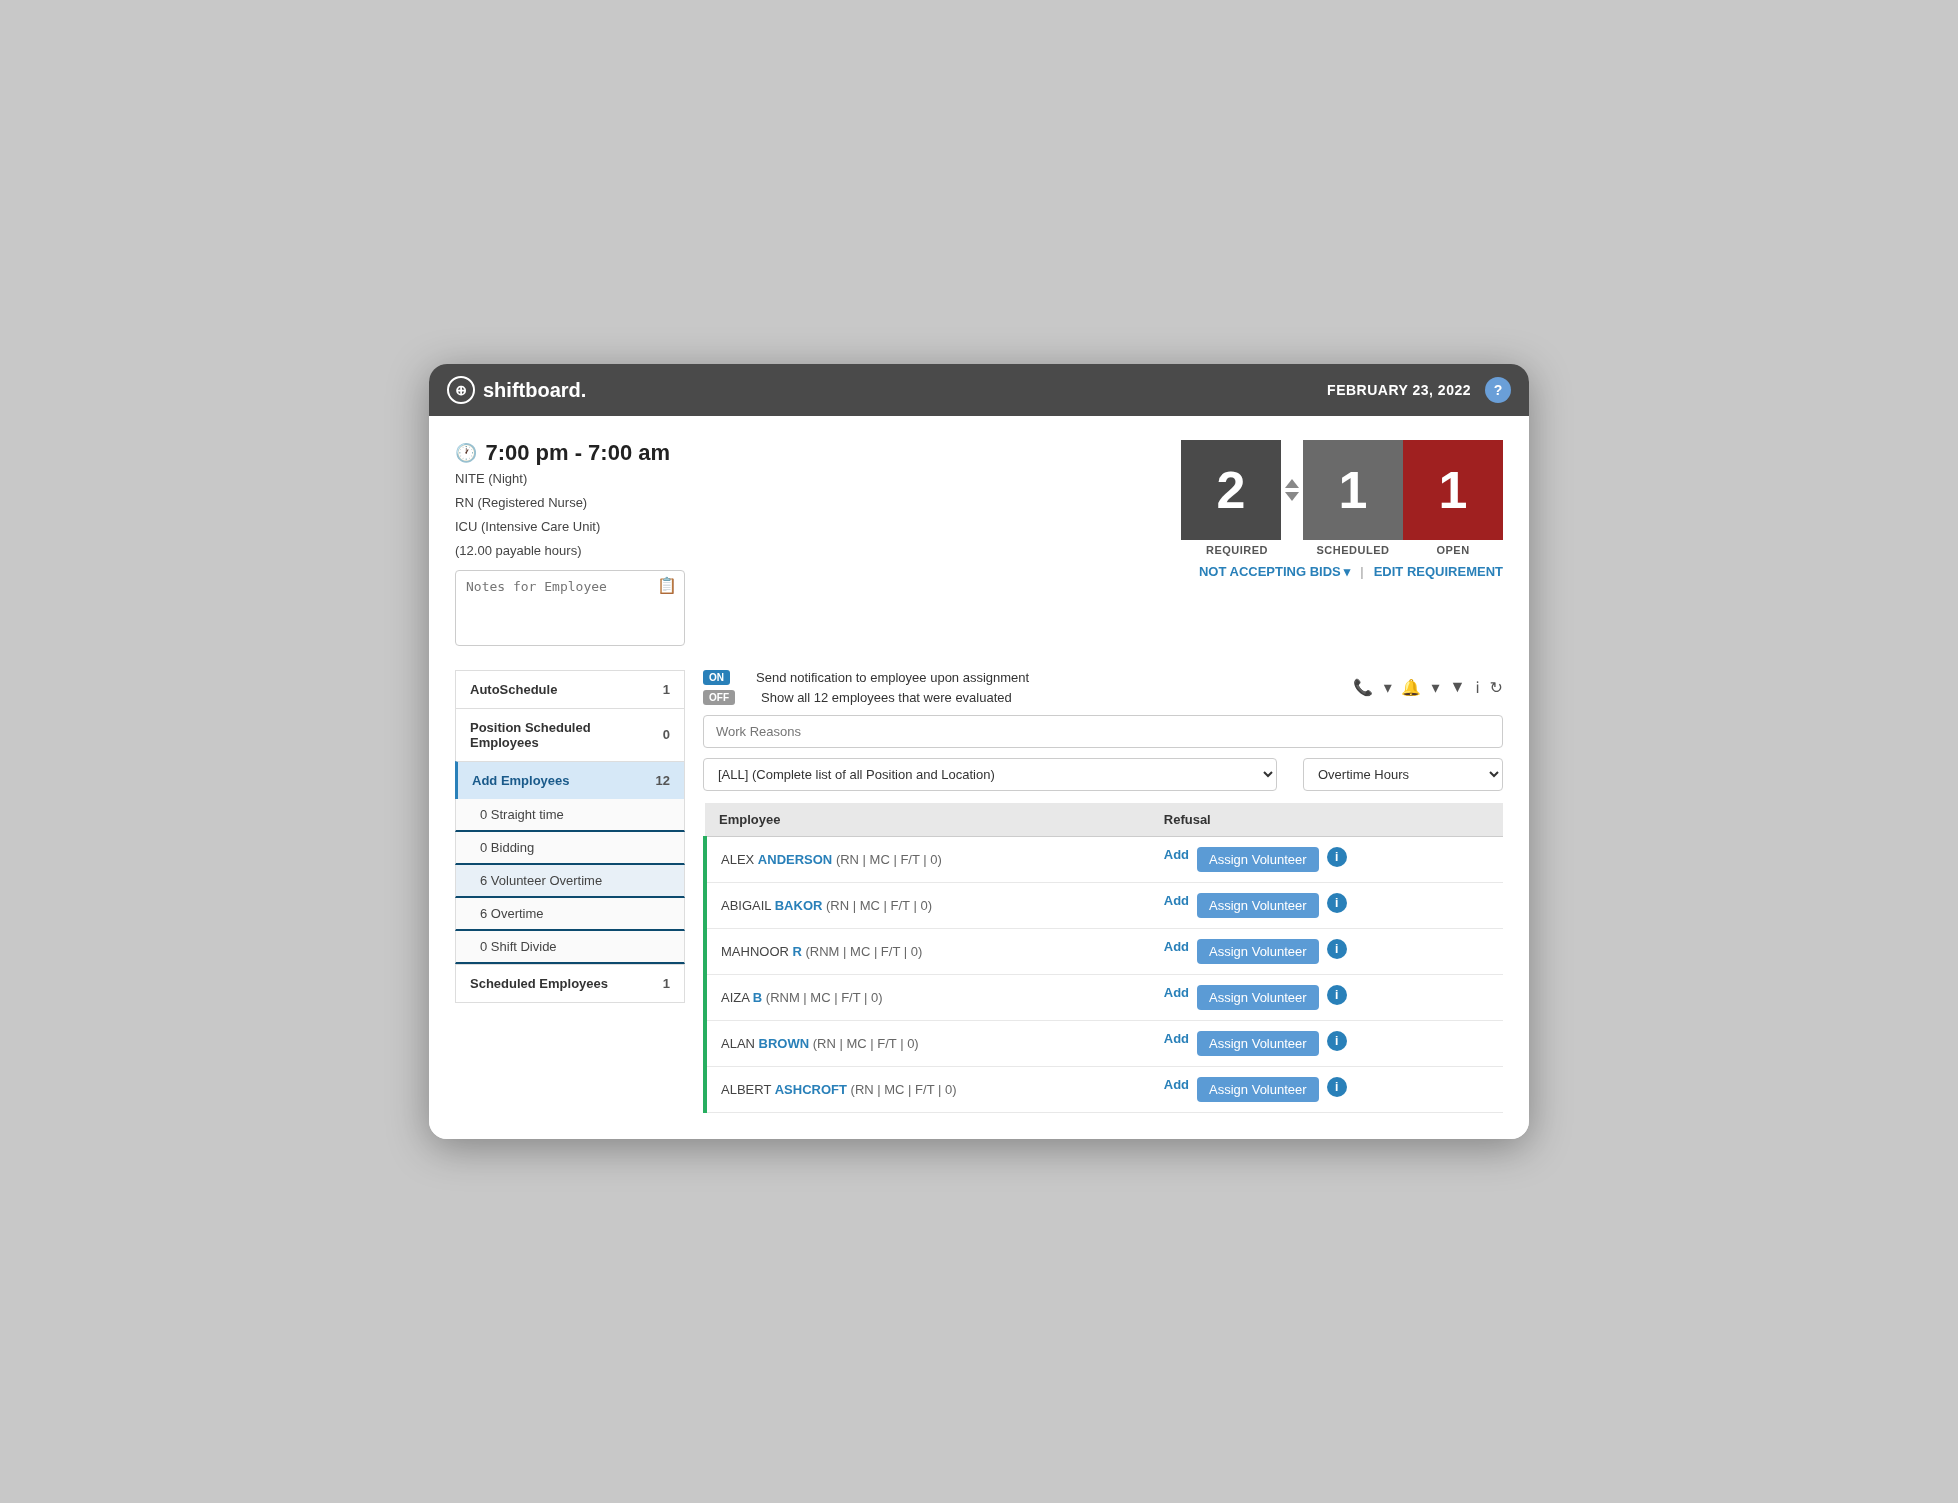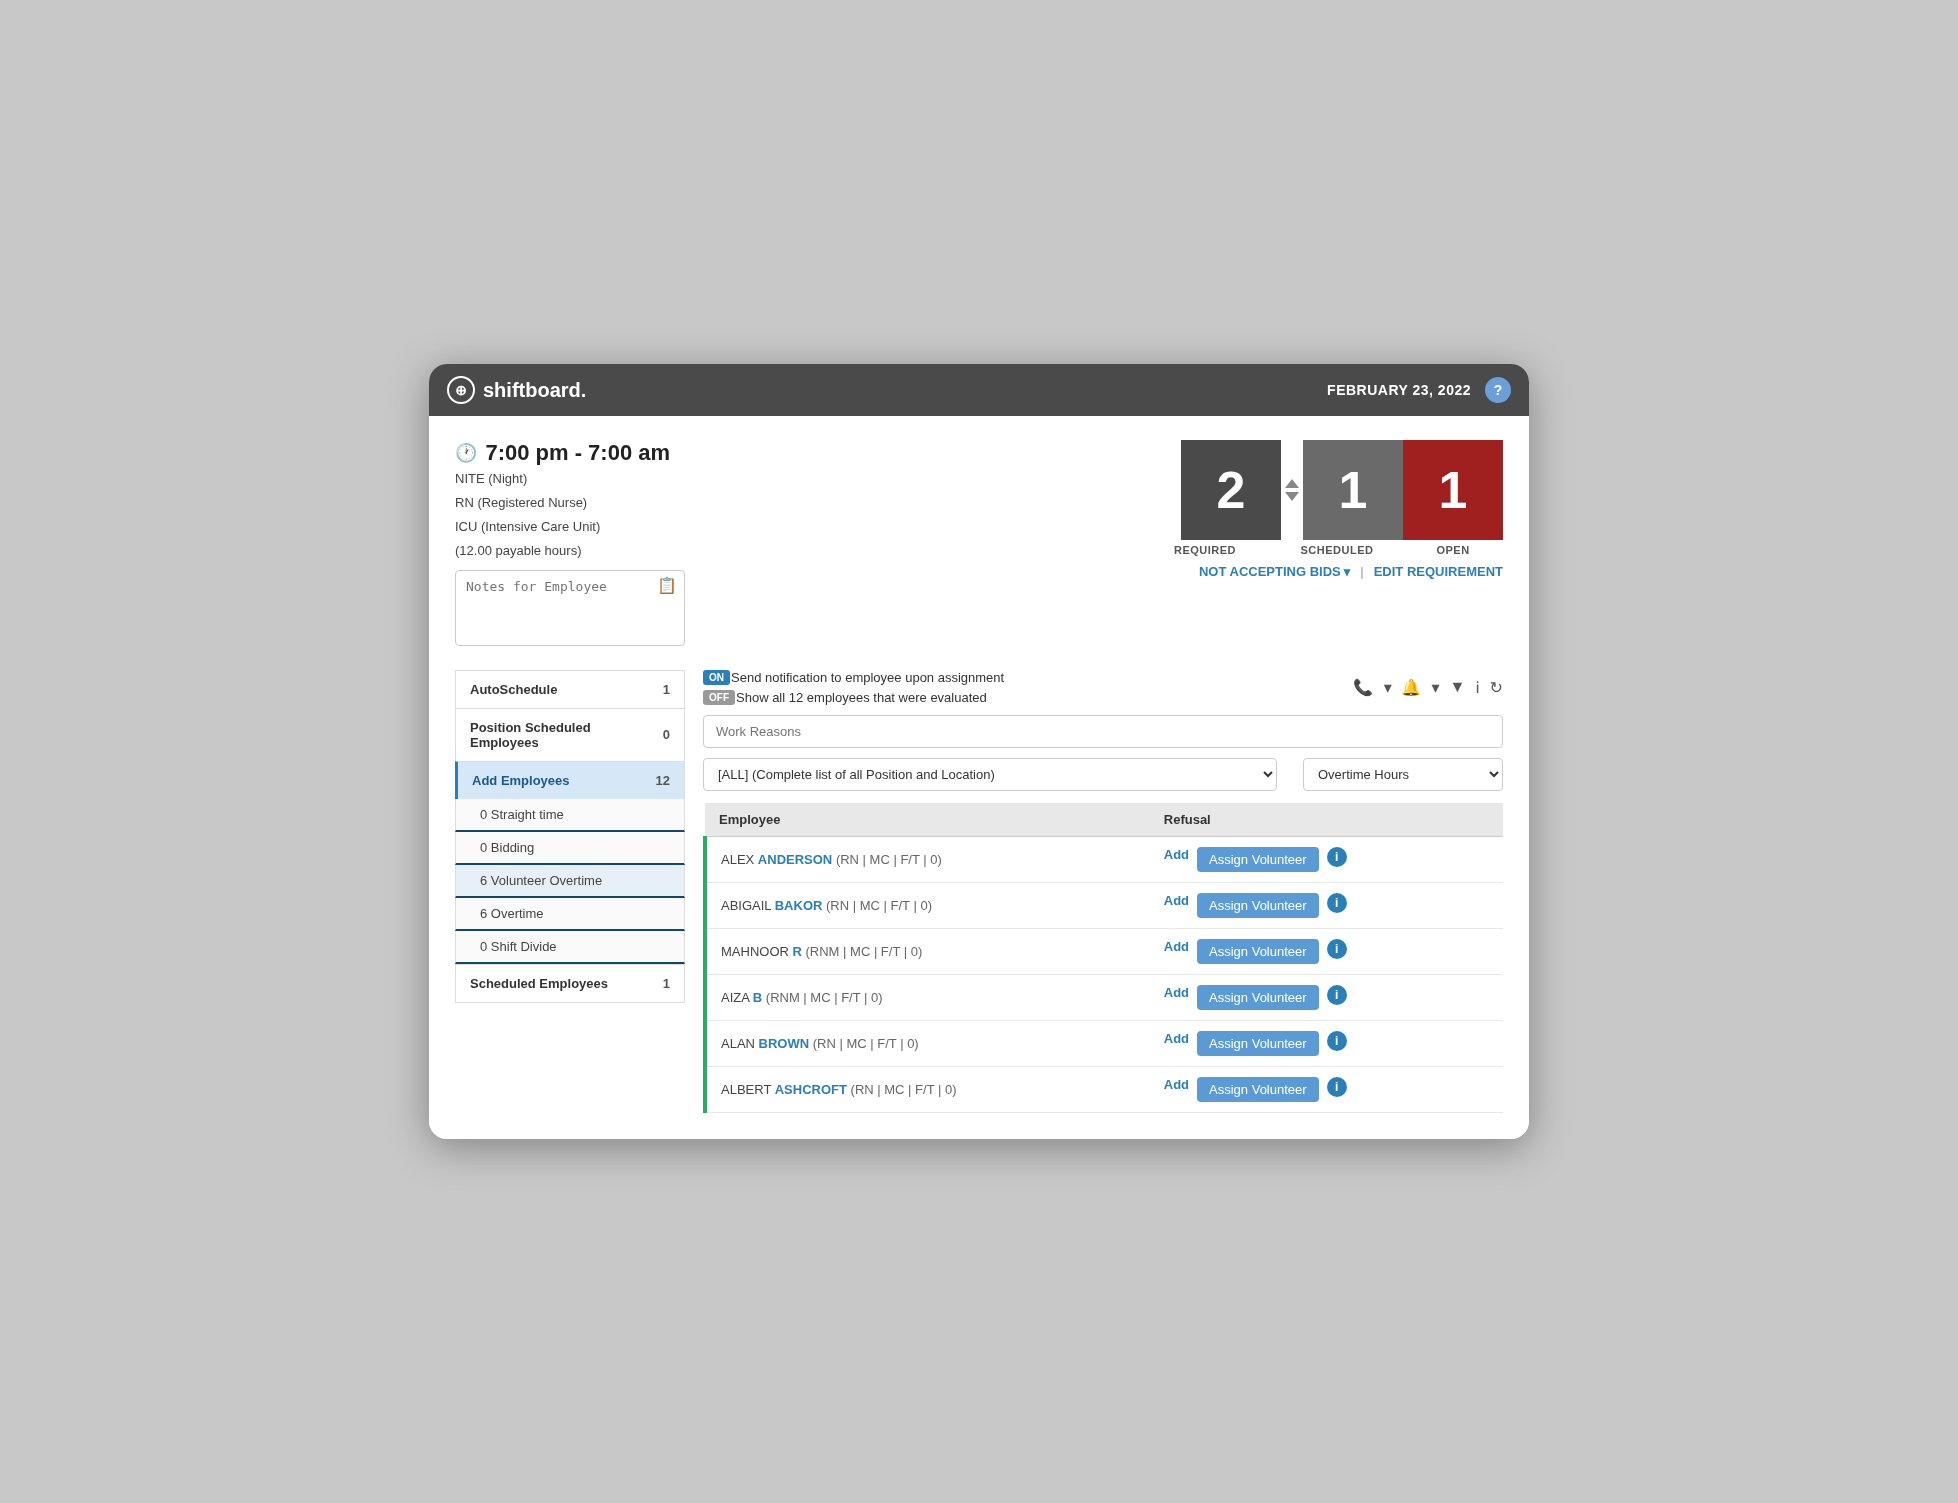--- a/index.html
+++ b/index.html
@@ -150,21 +150,21 @@
     .stat-arrow {
       width: 0; height: 0;
       border-left: 7px solid transparent;
       border-right: 7px solid transparent;
       cursor: pointer;
     }
     .stat-arrow.up { border-bottom: 9px solid #888; }
     .stat-arrow.down { border-top: 9px solid #888; }
     .stats-labels {
       display: flex;
-      gap: 16px;
+      gap: 0;
       margin-top: 4px;
     }
     .stat-label {
       width: 100px;
       text-align: center;
       font-size: 11px;
       color: #555;
       font-weight: 600;
       letter-spacing: 0.5px;
     }
@@ -251,21 +251,21 @@
     .notification-bar {
       display: flex;
       align-items: center;
       justify-content: space-between;
       margin-bottom: 10px;
     }
     .notification-left { display: flex; flex-direction: column; gap: 5px; }
     .notif-row {
       display: flex;
       align-items: center;
-      gap: 1px;
+      gap: 26px;
       font-size: 13px;
       color: #333;
     }
     .toggle-on {
       background: #2980b9;
       color: #fff;
       font-size: 10px;
       font-weight: bold;
       padding: 2px 6px;
       border-radius: 3px;

